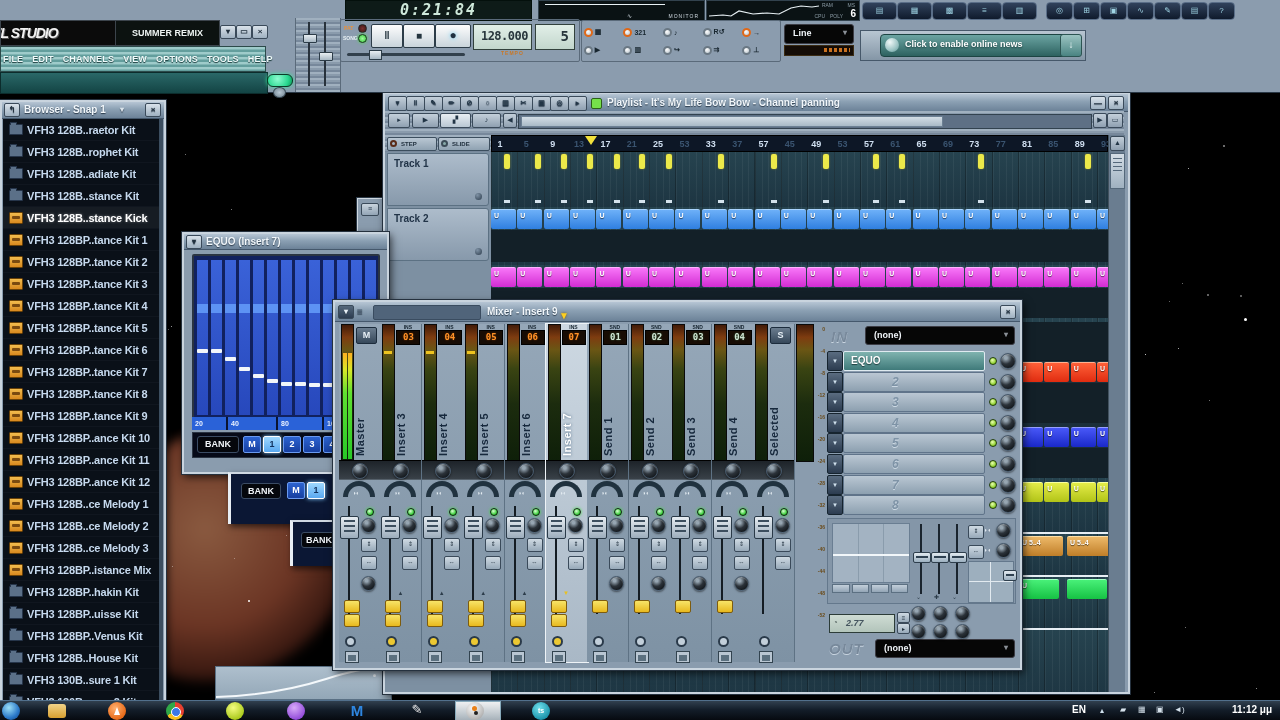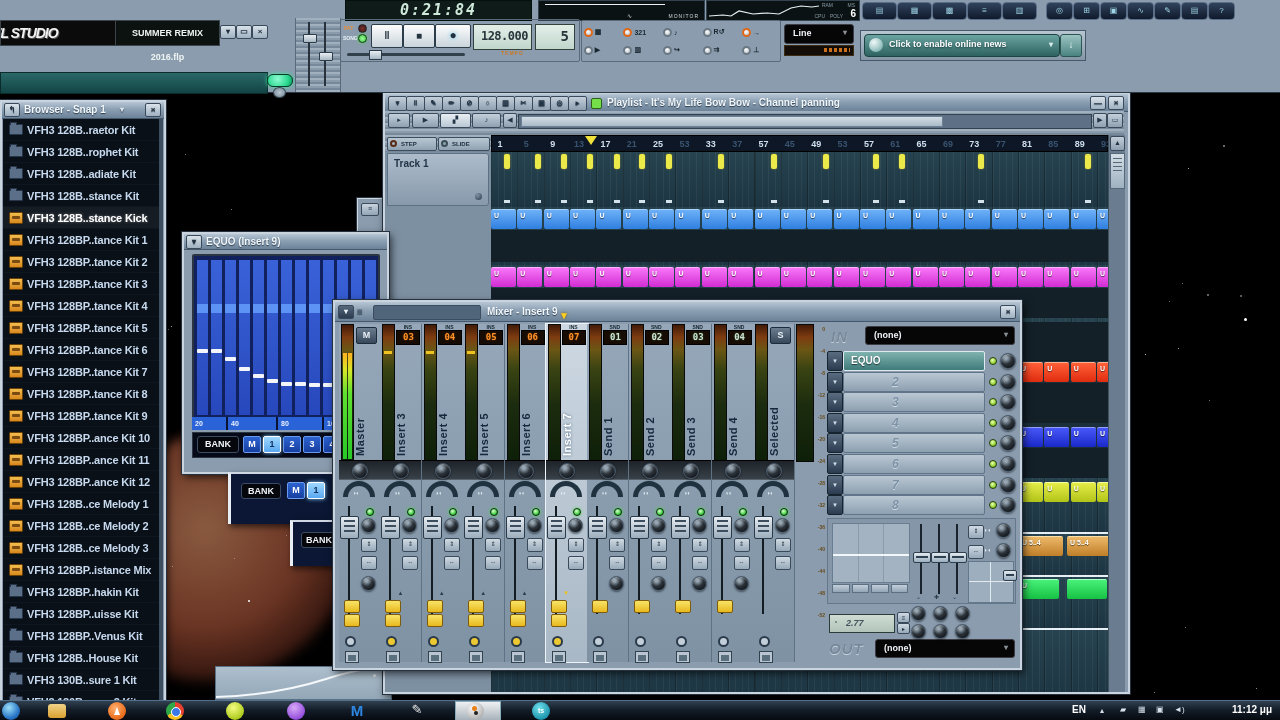--- a/index.html
+++ b/index.html
@@ -425,20 +425,24 @@
       <div class="rnum maj" style="left: 587.7px;">89</div>
       <div class="rnum min" style="left: 614.05px;">93</div>
       <div style="position: absolute; left: 93px; top: 0px; width: 0px; height: 0px; border-left: 6px solid transparent; border-right: 6px solid transparent; border-top: 9px solid rgb(242, 226, 60);"></div>
     </div>
 
   <div id="theads" class="a" style="left:0;top:58px;width:106px;height:540px;background:#7d90a2;">
       <div class="thead" style="top: 1px;">
         <b>Track 1</b>
         <i></i>
       </div>
+      <div class="thead" style="top: 56px;">
+        <b>Track 2</b>
+        <i></i>
+      </div>
     </div>
   <div id="lanes">
       <div class="lanebg" style="top: 0px; height: 55px;"></div>
       <div class="ymark" style="left: 13px;"></div>
       <div class="ydash" style="left: 13px; bottom: auto; top: 48px;"></div>
       <div class="ymark" style="left: 44px;"></div>
       <div class="ydash" style="left: 44px; bottom: auto; top: 48px;"></div>
       <div class="ymark" style="left: 70px;"></div>
       <div class="ydash" style="left: 70px; bottom: auto; top: 48px;"></div>
       <div class="ymark" style="left: 96px;"></div>
@@ -647,21 +651,21 @@
       <i style="display:block;margin:3px 2px 0;height:1px;background:#54687a;"></i>
       <i style="display:block;margin:3px 2px 0;height:1px;background:#54687a;"></i>
       <i style="display:block;margin:3px 2px 0;height:1px;background:#54687a;"></i>
     </div>
   </div>
 </div>
 
 <div id="equo" class="win" style="z-index:4;">
   <div class="tbar" style="height:15px;line-height:15px;">
     <div class="xbtn" style="left:2px;top:1px;">▾</div>
-    <span class="a" style="left:22px;">EQUO (Insert 9)</span>
+    <span class="a" style="left:22px;">EQUO (Insert 7)</span>
   </div>
   <div id="eqscreen">
       <div class="eqbar" style="left: 3px;"></div>
       <div class="eqcap" style="left: 3px;"></div>
       <div class="eqband" style="left: 3px; top: 93px;"></div>
       <div class="eqbar" style="left: 17px;"></div>
       <div class="eqcap" style="left: 17px;"></div>
       <div class="eqband" style="left: 17px; top: 93px;"></div>
       <div class="eqbar" style="left: 31px;"></div>
       <div class="eqcap" style="left: 31px;"></div>
@@ -1327,20 +1331,29 @@
     </div>
 
   <div class="a" style="left:0;top:20px;width:114px;height:24px;background:#0b0b0b;border:1px solid #3c444c;overflow:hidden;">
     <span style="position:absolute;left:-8px;top:4px;color:#f2f2f2;font-weight:900;font-style:italic;font-size:14px;letter-spacing:-1px;text-shadow:1px 1px 0 #555;">FL STUDIO</span>
   </div>
   <div class="a" style="left:115px;top:20px;width:103px;height:24px;background:#0c1210;border:1px solid #3c444c;color:#eef4f2;font-weight:bold;font-size:9px;line-height:24px;text-align:center;">
     <span>SUMMER REMIX 2016.flp</span></div>
   <div class="xbtn" style="left:220px;top:25px;">▾</div>
   <div class="xbtn" style="left:236px;top:25px;">▭</div>
   <div class="xbtn" style="left:252px;top:25px;">×</div>
+  <div id="menubar">
+      <div class="menu-item">FILE</div>
+      <div class="menu-item">EDIT</div>
+      <div class="menu-item">CHANNELS</div>
+      <div class="menu-item">VIEW</div>
+      <div class="menu-item">OPTIONS</div>
+      <div class="menu-item">TOOLS</div>
+      <div class="menu-item">HELP</div>
+    </div>
   <div id="hintbar"></div>
   <div class="a" style="left:267px;top:74px;width:24px;height:11px;border-radius:6px;background:radial-gradient(circle at 40% 35%,#8efcd0,#2ad890 65%,#0a9858);border:1px solid #0a3c28;box-shadow:0 0 4px #3ce8a0;"></div>
   <div class="a" style="left:273px;top:87px;width:11px;height:9px;border-radius:50%;background:radial-gradient(#b8c8d4,#70828e);border:1px solid #3a4a56;"></div>
 
   <div class="a groove" style="left:295px;top:18px;width:44px;height:74px;border-left:1px solid #5a6a7a;border-right:1px solid #5a6a7a;">
     <i style="position:absolute;left:12px;top:4px;bottom:6px;width:2px;background:#28323c;"></i>
     <i style="position:absolute;left:28px;top:4px;bottom:6px;width:2px;background:#28323c;"></i>
     <div style="position:absolute;left:7px;top:16px;width:12px;height:7px;background:linear-gradient(#e8eef2,#a8b8c4);border:1px solid #2c3c48;border-radius:1px;"></div>
     <div style="position:absolute;left:23px;top:34px;width:12px;height:7px;background:linear-gradient(#e8eef2,#a8b8c4);border:1px solid #2c3c48;border-radius:1px;"></div>
   </div>
@@ -1410,21 +1423,21 @@
 
   <div class="blkdrop" style="left:784px;top:24px;width:68px;height:18px;">
     <em>Line</em>
     <b>▾</b>
   </div>
   <div class="a" style="left:784px;top:45px;width:68px;height:9px;background:#140c06;border:1px solid #3c2c14;">
     <i style="position:absolute;right:3px;top:2px;width:26px;height:4px;background:repeating-linear-gradient(90deg,#c87020 0 3px,#140c06 3px 5px);"></i>
     </div>
 
   <div class="a" style="left:860px;top:30px;width:224px;height:29px;background:linear-gradient(#b8c6d2,#8496a6);border:1px solid #46586a;">
-    <div class="a" style="left:3px;top:3px;width:194px;height:21px;border-radius:4px;background:linear-gradient(#6ba4a2,#2d6260);border:1px solid #1c4442;">
+    <div class="a" style="left:19px;top:3px;width:194px;height:21px;border-radius:4px;background:linear-gradient(#6ba4a2,#2d6260);border:1px solid #1c4442;">
       <i style="position:absolute;left:4px;top:3px;width:14px;height:14px;border-radius:50%;background:radial-gradient(circle at 35% 30%,#f0f8f8,#9cc4c4 60%,#5a9494);"></i>
       <span style="position:absolute;left:24px;top:4px;font-size:9px;font-weight:bold;color:#fff;text-shadow:0 1px 2px #1a3c3c;">Click to enable online news</span>
       <b style="position:absolute;right:6px;top:5px;color:#d8ecec;font-size:8px;">▾</b>
     </div>
     <div class="a" style="left:199px;top:3px;width:20px;height:21px;border-radius:3px;background:linear-gradient(#9cc4c2,#4a8482);border:1px solid #2c5452;color:#eaf6f6;text-align:center;font-size:10px;line-height:20px;">↓</div>
   </div>
 </div>
 
 <div id="taskbar" style="z-index:9;">
     <div class="tico" style="left: 2px; background: radial-gradient(circle at 38% 32%, rgb(156, 224, 248), rgb(42, 120, 200) 60%, rgb(12, 60, 120));"></div>

